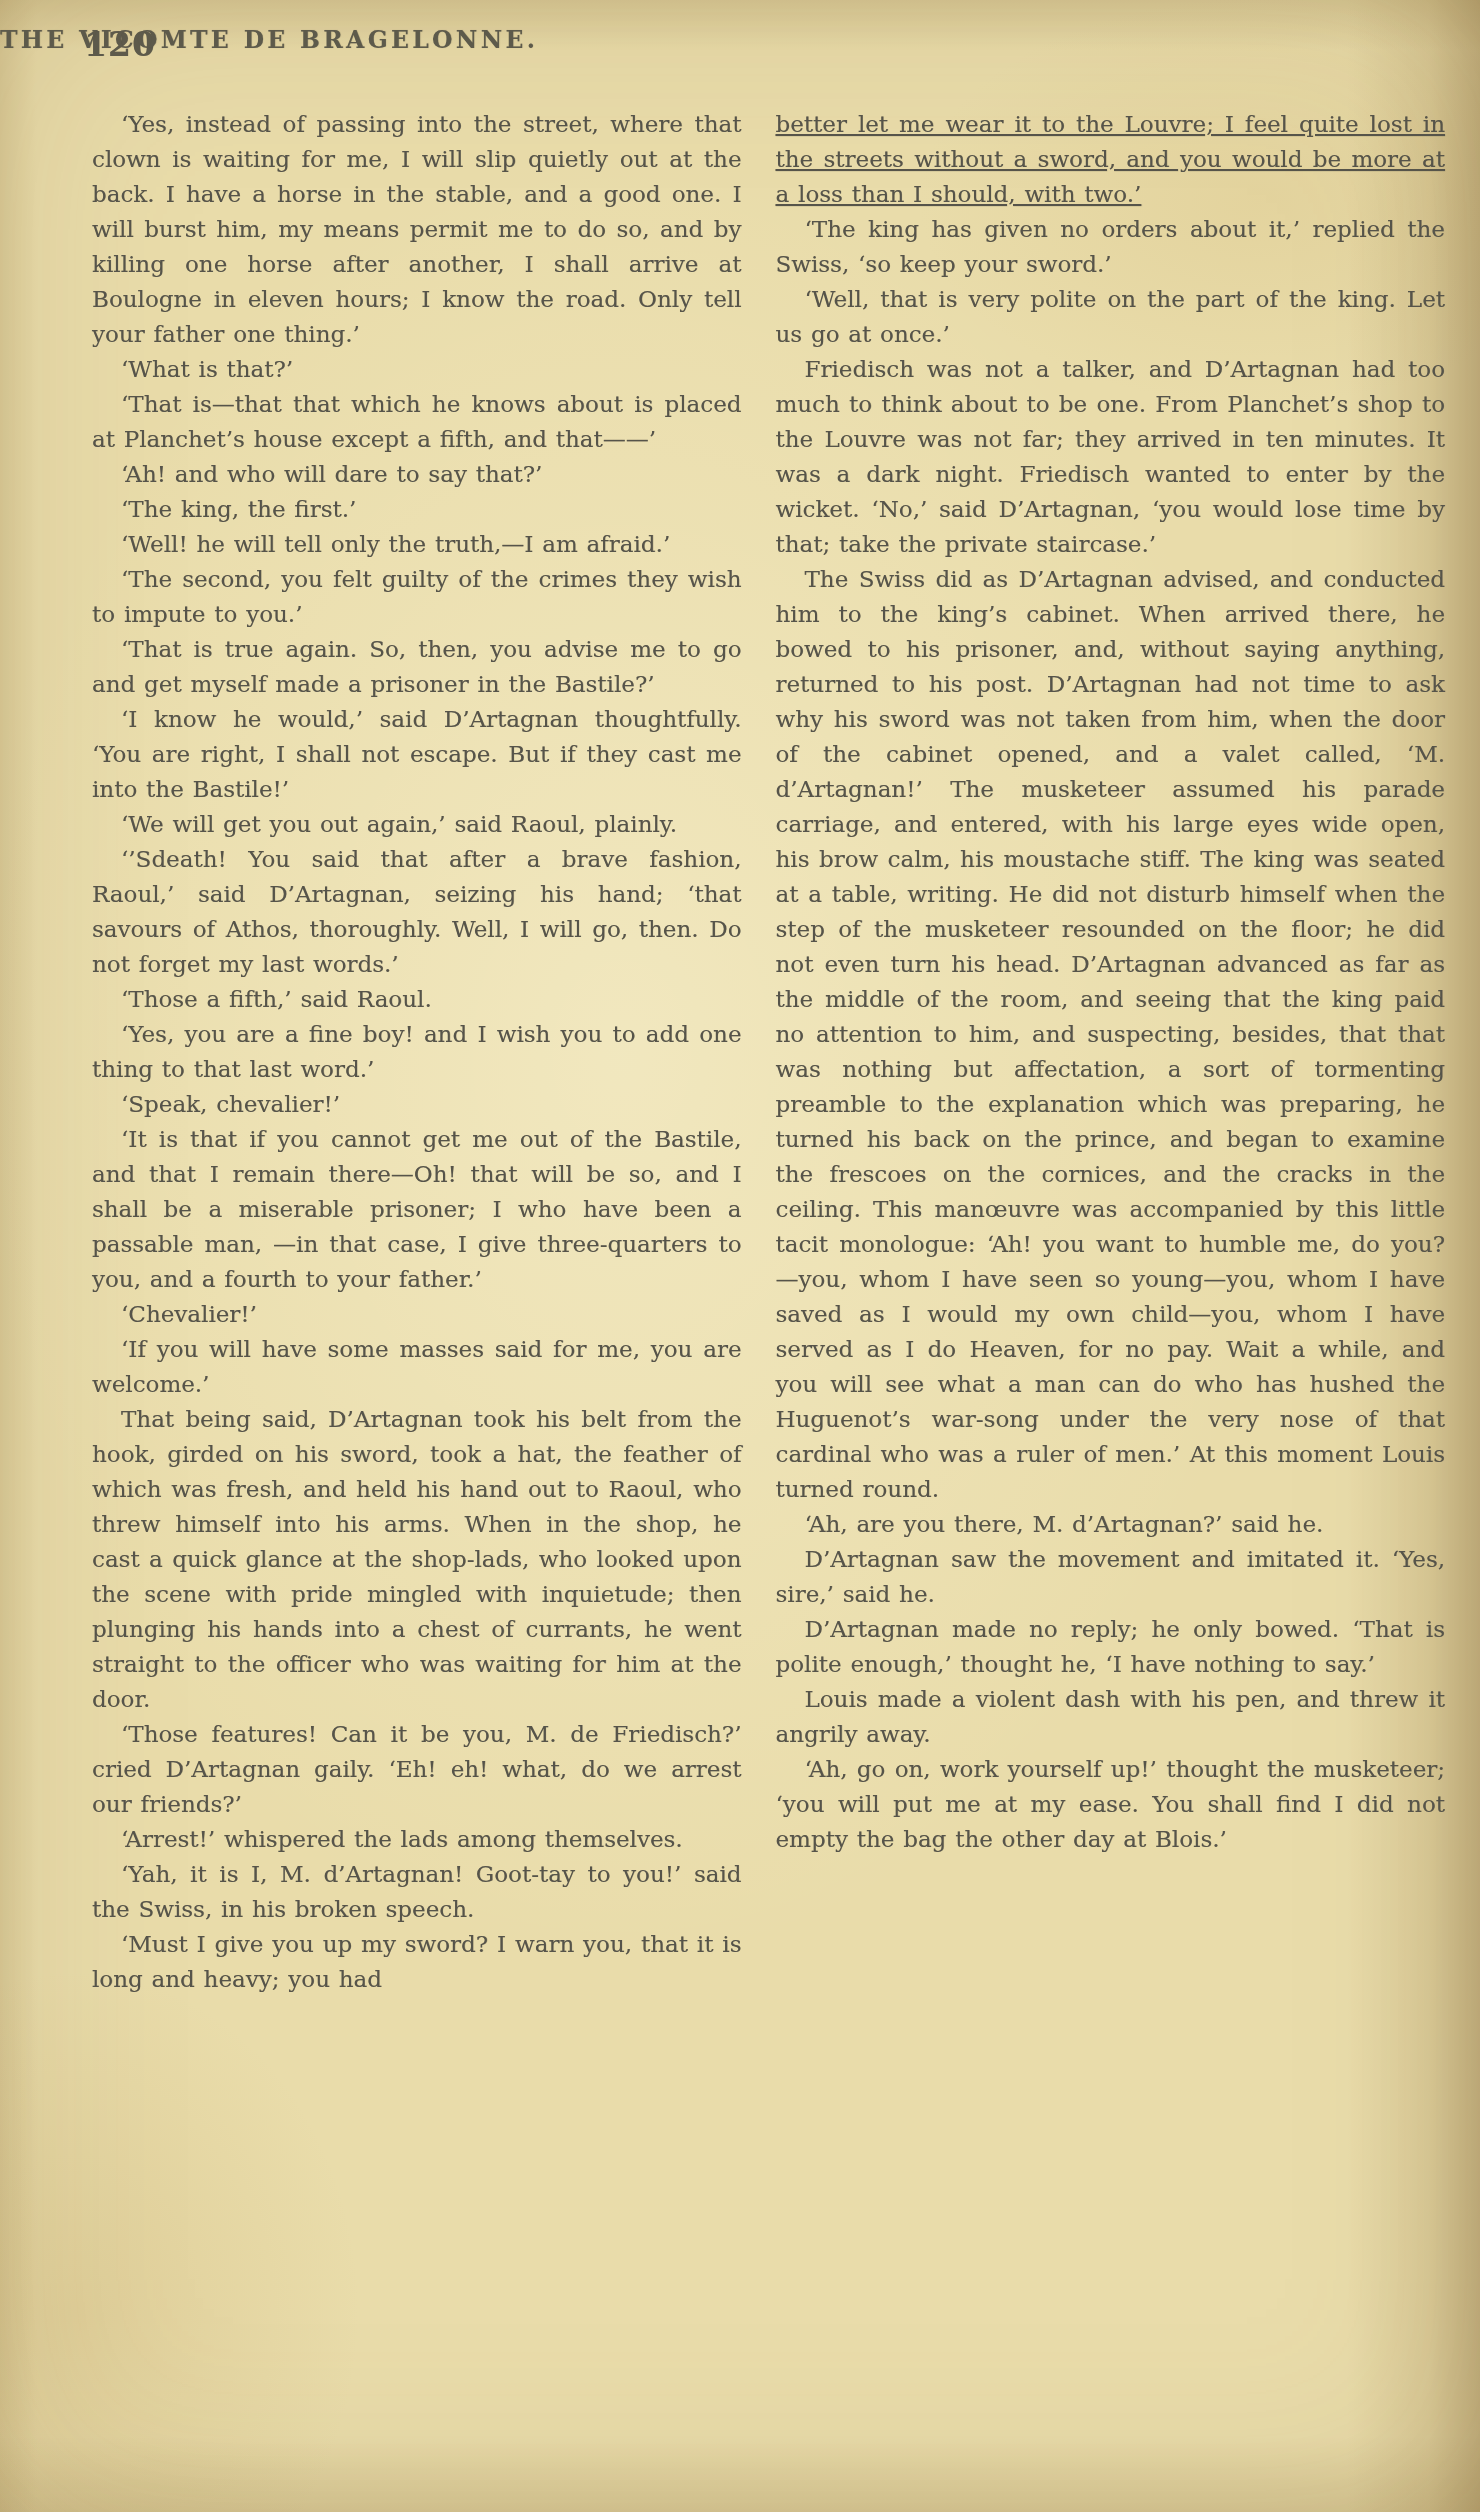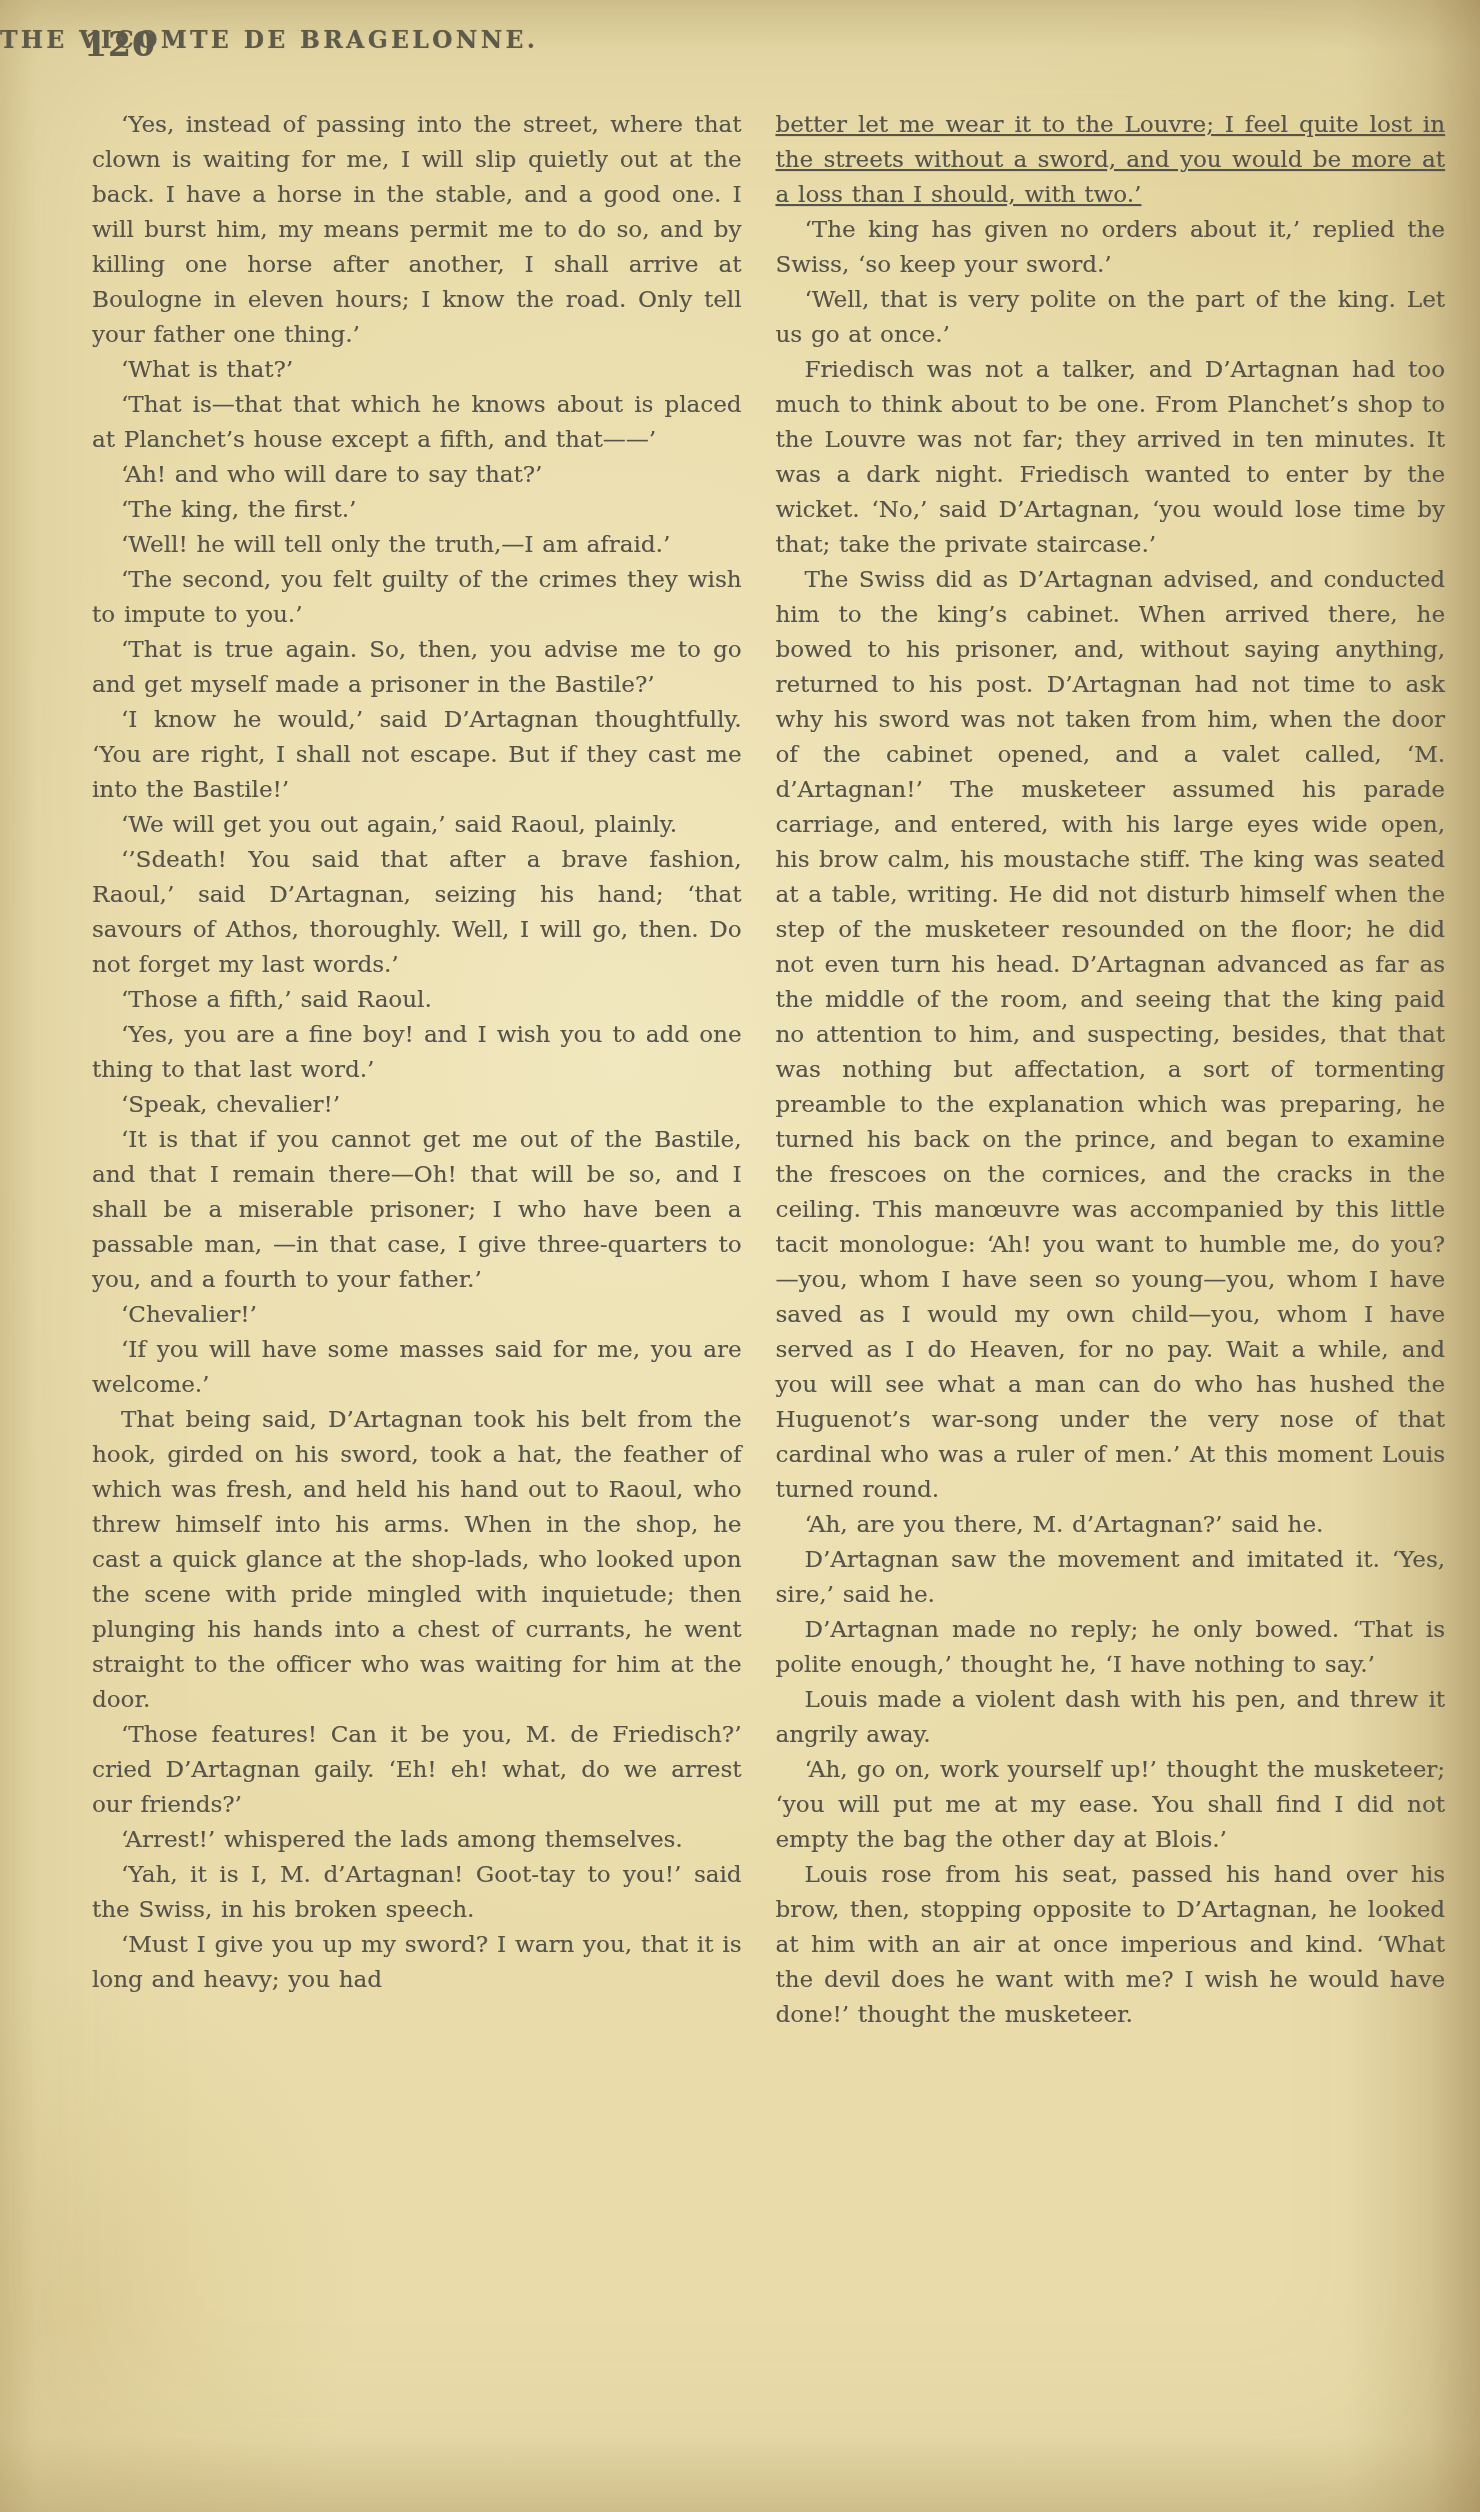--- a/index.html
+++ b/index.html
@@ -111,17 +111,16 @@
         <p class="para no-indent">better let me wear it to the Louvre; I feel quite lost in the streets without a sword, and you would be more at a loss than I should, with two.’</p>
         <p class="para">‘The king has given no orders about it,’ replied the Swiss, ‘so keep your sword.’</p>
         <p class="para">‘Well, that is very polite on the part of the king.  Let us go at once.’</p>
         <p class="para">Friedisch was not a talker, and D’Artagnan had too much to think about to be one.  From Planchet’s shop to the Louvre was not far; they arrived in ten minutes.  It was a dark night.  Friedisch wanted to enter by the wicket.  ‘No,’ said D’Artagnan, ‘you would lose time by that; take the private staircase.’</p>
         <p class="para">The Swiss did as D’Artagnan advised, and conducted him to the king’s cabinet.  When arrived there, he bowed to his prisoner, and, without saying anything, returned to his post.  D’Artagnan had not time to ask why his sword was not taken from him, when the door of the cabinet opened, and a valet called, ‘M. d’Artagnan!’ The musketeer assumed his parade carriage, and entered, with his large eyes wide open, his brow calm, his moustache stiff.  The king was seated at a table, writing.  He did not disturb himself when the step of the musketeer resounded on the floor; he did not even turn his head.  D’Artagnan advanced as far as the middle of the room, and seeing that the king paid no attention to him, and suspecting, besides, that that was nothing but affectation, a sort of tormenting preamble to the explanation which was preparing, he turned his back on the prince, and began to examine the frescoes on the cornices, and the cracks in the ceiling.  This manœuvre was accompanied by this little tacit monologue: ‘Ah! you want to humble me, do you?—you, whom I have seen so young—you, whom I have saved as I would my own child—you, whom I have served as I do Heaven, for no pay.  Wait a while, and you will see what a man can do who has hushed the Huguenot’s war-song under the very nose of that cardinal who was a ruler of men.’ At this moment Louis turned round.</p>
         <p class="para">‘Ah, are you there, M. d’Artagnan?’ said he.</p>
         <p class="para">D’Artagnan saw the movement and imitated it.  ‘Yes, sire,’ said he.</p>
         <p class="para">D’Artagnan made no reply; he only bowed.  ‘That is polite enough,’ thought he, ‘I have nothing to say.’</p>
         <p class="para">Louis made a violent dash with his pen, and threw it angrily away.</p>
         <p class="para">‘Ah, go on, work yourself up!’ thought the musketeer; ‘you will put me at my ease.  You shall find I did not empty the bag the other day at Blois.’</p>
-        <p class="para">Louis rose from his seat, passed his hand over his brow, then, stopping opposite to D’Artagnan, he looked at him with an air at once imperious and kind.  ‘What the devil does he want with me?  I wish he would have done!’ thought the musketeer.</p>
       </div>
   </div>
 </div>
 
 
 </body></html>

